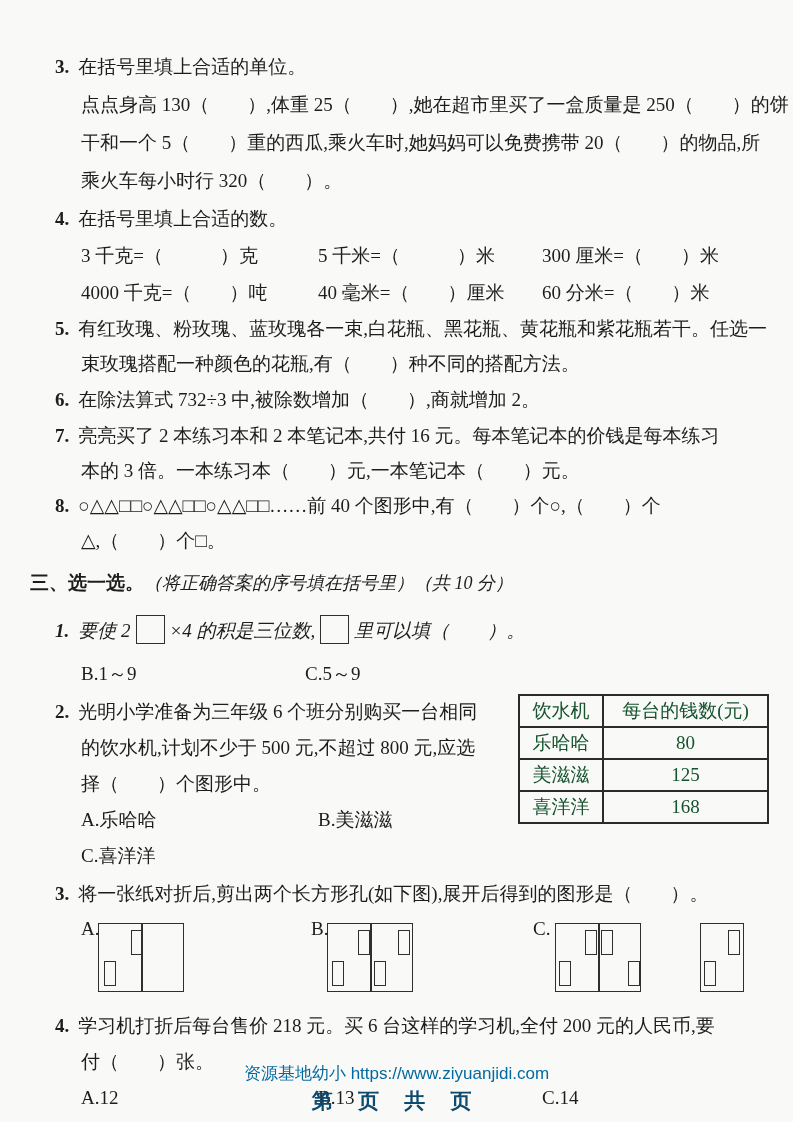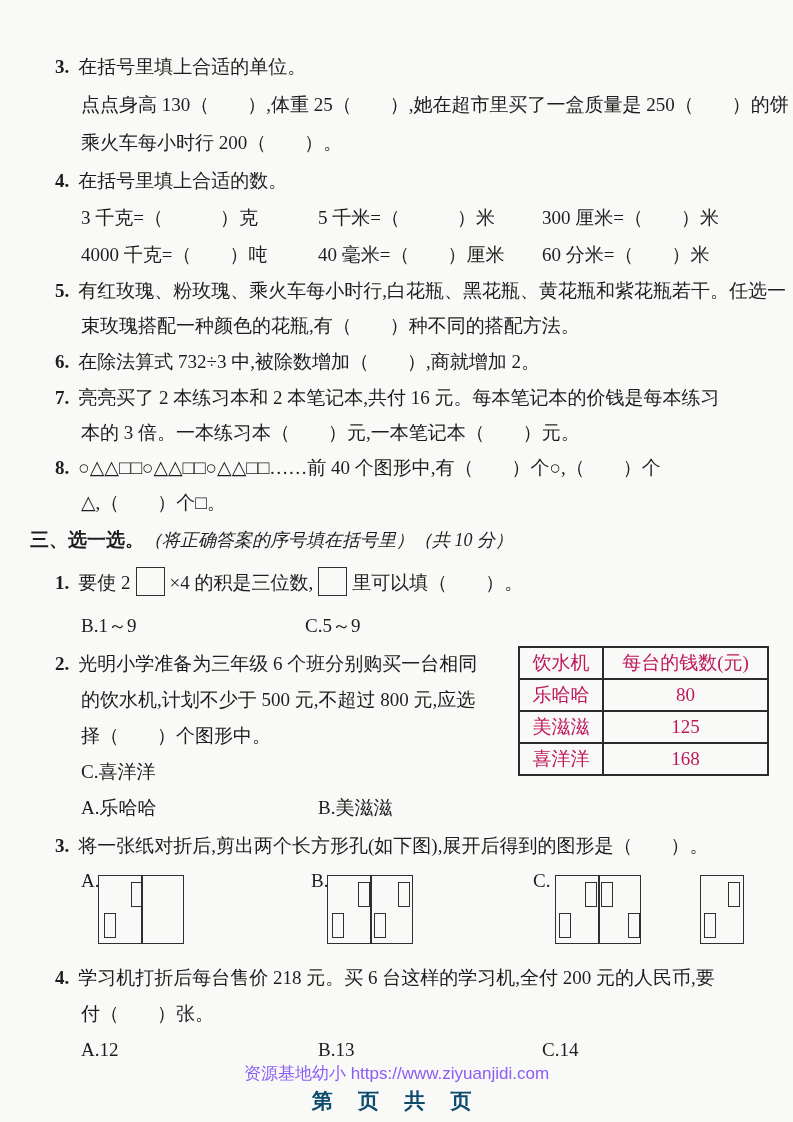--- a/index.html
+++ b/index.html
@@ -18,77 +18,78 @@
   .line { line-height:38px; white-space:nowrap; }
   .lh35 { line-height:35px; }
   .lh36 { line-height:36px; }
   .lh37 { line-height:37px; }
   .lh40 { line-height:40px; }
   .qnum { font-weight:bold; margin-right:9px; }
   .indent { padding-left:26px; }
   .cols { display:flex; }
   .col1 { width:237px; }
   .col2 { width:224px;font-family:Liberation Serif, serif; }
-  .sec-head { font-weight:bold; line-height:40px; margin-left:-25px; white-space:nowrap; }
+  .sec-head { font-weight:bold; line-height:49px; margin-left:-25px; white-space:nowrap; }
   .sec-note { font-weight:normal; font-style:italic; font-size:18px; }
   .sqbox {
     display:inline-block; width:27px; height:27px;
     border:1.5px solid #2f2f2f; background:transparent;
     vertical-align:-7px; margin:0 5px;
   }
-  .q1line { line-height:46px; white-space:nowrap; }
+  .q1line { line-height:46px; white-space:nowrap;font-style:italic; }
   
   .q2block { position:relative; }
-  .wtable { position:absolute; left:463px; top:0; border-collapse:collapse; font-size:19px; color:#be185d; }
+  .wtable { position:absolute; left:463px; top:0; border-collapse:collapse; font-size:19px; color:#14532d; }
   .wtable td {
     border:2px solid #2b2b2b; text-align:center;
     padding:2px 6px; height:26px; line-height:26px; white-space:nowrap;
   }
   .wtable td.c1 { width:74px; }
   .wtable td.c2 { width:158px; }
   
   .figrow { position:relative; height:92px; margin-top:2px; }
   .figlabel { position:absolute; top:2px; font-size:19px; }
   .sheet { position:absolute; top:7px; height:69px; border:1.5px solid #2f2f2f; box-sizing:border-box; background:transparent; }
   .sheet.w85 { width:86px; }
   .sheet.w44 { width:44px; }
   .midline { position:absolute; left:50%; top:0; bottom:0; width:1.5px; background:#2f2f2f; }
   .hole { position:absolute; width:12px; height:25px; border:1.5px solid #2f2f2f; box-sizing:border-box; }
   
   .footer { position:absolute; left:0; right:0; bottom:6px; text-align:center; }
-  .credit { font-family:"Liberation Sans","DejaVu Sans",sans-serif; font-size:17px; color:#8b5cf6; line-height:24px; }
+  .credit { font-family:"Liberation Sans","DejaVu Sans",sans-serif; font-size:17px; color:#0369a1; line-height:24px; }
   .pageinfo { font-weight:bold; font-size:21px; color:#0c4a6e; letter-spacing:10px; line-height:30px; }
 </style>
 </head>
 <body>
 
 <div class="page">
 
   <div class="line">
     <span class="qnum">3.</span><span>在括号里填上合适的单位。</span>
   </div>
   <div class="line indent">点点身高 130（　　）,体重 25（　　）,她在超市里买了一盒质量是 250（　　）的饼</div>
-  <div class="line indent">乘火车每小时行 200（　　）。</div>
+  <div class="line indent">干和一个 5（　　）重的西瓜,乘火车时,她妈妈可以免费携带 20（　　）的物品,所</div>
+  <div class="line indent">乘火车每小时行 320（　　）。</div>
 
   <div class="line lh37">
     <span class="qnum">4.</span><span>在括号里填上合适的数。</span>
   </div>
   <div class="line lh37 indent cols">
     <span class="col1">3 千克=（　　　）克</span>
     <span class="col2">5 千米=（　　　）米</span>
     <span>300 厘米=（　　）米</span>
   </div>
   <div class="line lh37 indent cols">
     <span class="col1">4000 千克=（　　）吨</span>
     <span class="col2">40 毫米=（　　）厘米</span>
     <span>60 分米=（　　）米</span>
   </div>
 
   <div class="line lh35">
-    <span class="qnum">5.</span><span>有红玫瑰、粉玫瑰、乘火车每小时行,白花瓶、黑花瓶、黄花瓶和紫花瓶若干。任选一</span>
+    <span class="qnum">5.</span><span>有红玫瑰、粉玫瑰、蓝玫瑰各一束,白花瓶、黑花瓶、黄花瓶和紫花瓶若干。任选一</span>
   </div>
   <div class="line lh35 indent">束玫瑰搭配一种颜色的花瓶,有（　　）种不同的搭配方法。</div>
 
   <div class="line lh37">
     <span class="qnum">6.</span><span>在除法算式 732÷3 中,被除数增加（　　）,商就增加 2。</span>
   </div>
 
   <div class="line lh35">
     <span class="qnum">7.</span><span>亮亮买了 2 本练习本和 2 本笔记本,共付 16 元。每本笔记本的价钱是每本练习</span>
   </div>
@@ -110,25 +111,25 @@
     <span class="col2">B.1～9</span>
     <span>C.5～9</span>
   </div>
 
   <div class="q2block">
     <div class="line lh36">
       <span class="qnum">2.</span><span>光明小学准备为三年级 6 个班分别购买一台相同</span>
     </div>
     <div class="line lh36 indent">的饮水机,计划不少于 500 元,不超过 800 元,应选</div>
     <div class="line lh36 indent">择（　　）个图形中。</div>
-    <div class="line lh36 indent">C.喜洋洋</div>
     <div class="line lh36 indent cols">
       <span class="col1">A.乐哈哈</span>
       <span>B.美滋滋</span>
     </div>
+    <div class="line lh36 indent">C.喜洋洋</div>
     <table class="wtable">
       <tbody>
         <tr>
           <td class="c1">饮水机</td>
           <td class="c2">每台的钱数(元)</td>
         </tr>
         <tr>
           <td class="c1">乐哈哈</td>
           <td class="c2">80</td>
         </tr>

